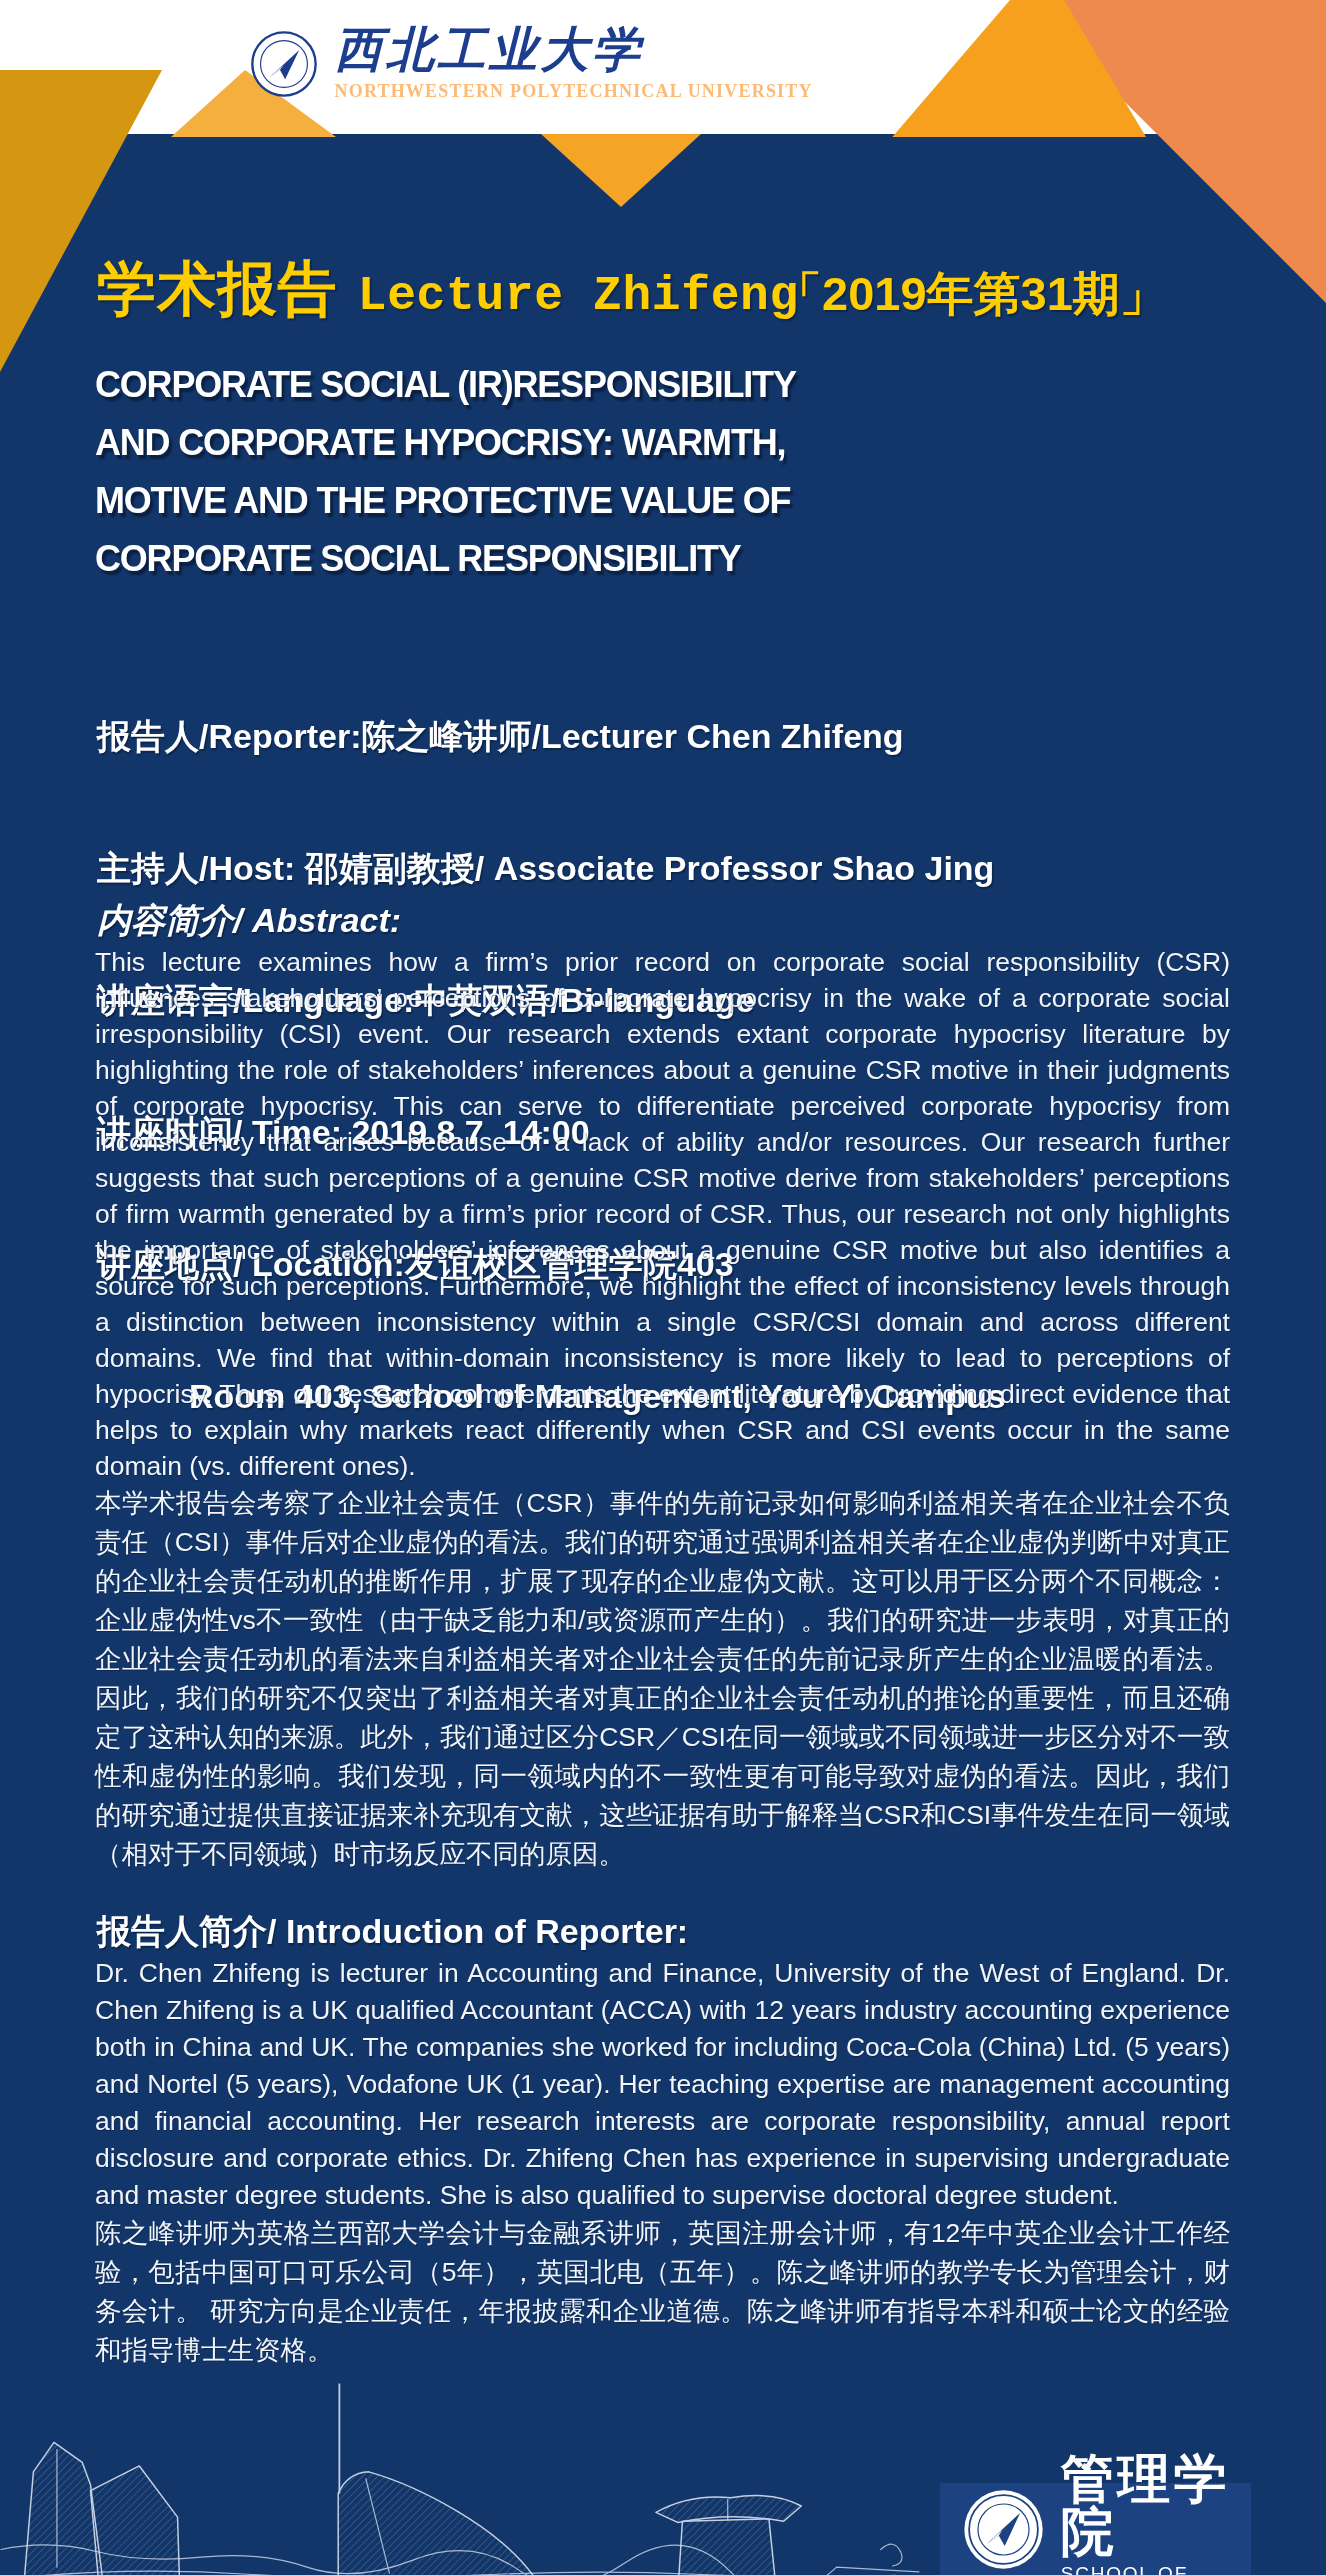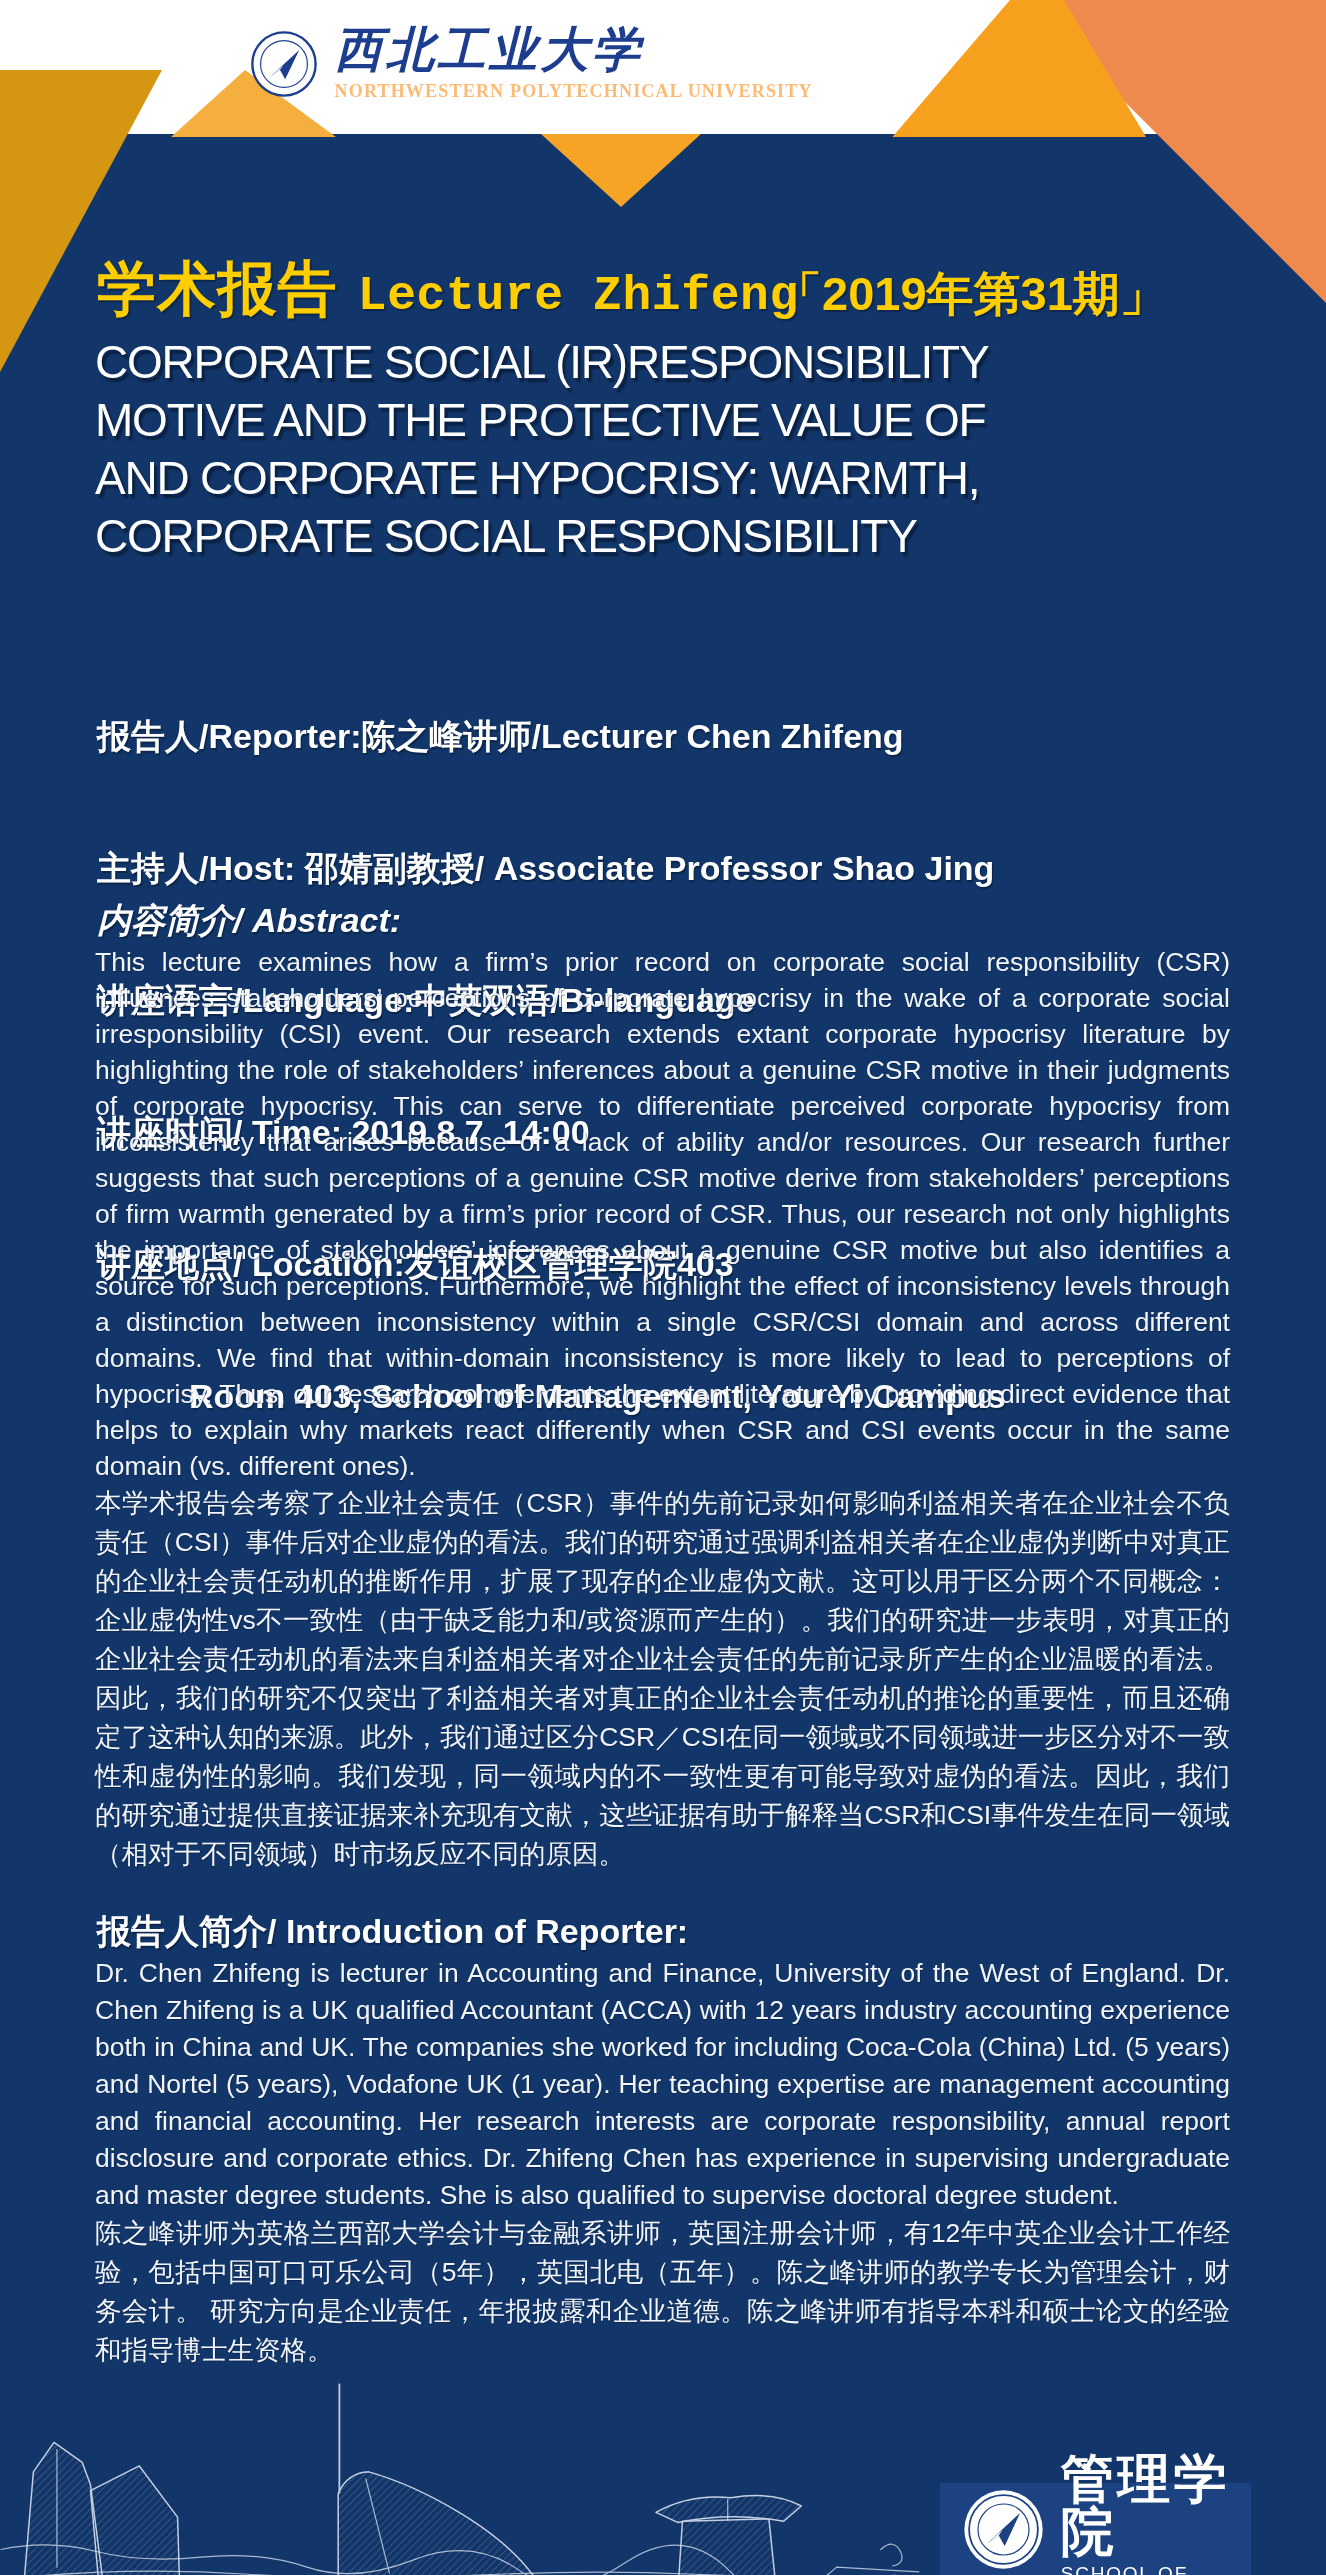--- a/index.html
+++ b/index.html
@@ -29,22 +29,22 @@
     color:#fdba74;letter-spacing:1.2px;margin-top:7px;}
   
   .banner{position:absolute;left:97px;top:250px;z-index:5;display:flex;align-items:baseline;
     color:#FFCE00;text-shadow:1.8px 2.4px 1.2px rgba(8,20,45,.45);}
   .banner-cn{font-size:59px;font-weight:bold;letter-spacing:1.2px;}
   .banner-en{font-family:"Liberation Mono","DejaVu Sans Mono",monospace;font-size:48px;font-weight:bold;
     margin-left:20px;letter-spacing:0.6px;}
   .issue{position:absolute;left:775px;top:263px;z-index:5;color:#FFCE00;font-size:47px;font-weight:bold;
     text-shadow:1.8px 2.4px 1.2px rgba(8,20,45,.45);white-space:nowrap;}
   
-  .main-title{position:absolute;left:95px;top:333px;z-index:5;color:#ffffff;
-    font-size:46px;font-weight:normal;line-height:58px;letter-spacing:-1.2px;
+  .main-title{position:absolute;left:95px;top:356px;z-index:5;color:#ffffff;
+    font-size:36px;font-weight:bold;line-height:58px;letter-spacing:-1.2px;
     text-shadow:2.9px 3.5px 1.8px rgba(5,15,35,.55);white-space:nowrap;}
   
   .details{position:absolute;left:97px;top:626px;z-index:5;color:#ffffff;
     font-size:34px;font-weight:bold;line-height:44px;white-space:pre-wrap;
     text-shadow:1.2px 1.8px 1.2px rgba(5,15,35,.45);}
   .room-line{padding-left:92px;}
   
   .sec-heading{position:absolute;left:97px;z-index:5;color:#ffffff;font-size:34px;font-weight:bold;
     text-shadow:1.2px 1.8px 1.2px rgba(5,15,35,.45);}
   .h-abstract{top:898px;font-style:italic;}
@@ -93,22 +93,22 @@
 </div>
 
 <div class="banner">
   <span class="banner-cn">学术报告</span>
   <span class="banner-en">Lecture Zhifeng</span>
 </div>
 <div class="issue">「2019年第31期」</div>
 
 <div class="main-title">
   <div>CORPORATE SOCIAL (IR)RESPONSIBILITY</div>
+  <div>AND CORPORATE HYPOCRISY: WARMTH,</div>
   <div>MOTIVE AND THE PROTECTIVE VALUE OF</div>
-  <div>AND CORPORATE HYPOCRISY: WARMTH,</div>
   <div>CORPORATE SOCIAL RESPONSIBILITY</div>
 </div>
 
 <div class="details">
   <div>报告人/Reporter:陈之峰讲师/Lecturer Chen Zhifeng</div>
   <div>主持人/Host: 邵婧副教授/ Associate Professor Shao Jing</div>
   <div>讲座语言/Language:中英双语/Bi-language</div>
   <div>讲座时间/ Time: 2019.8.7  14:00</div>
   <div>讲座地点/ Location:友谊校区管理学院403</div>
   <div class="room-line">Room 403, School of Management, You Yi Campus</div>

